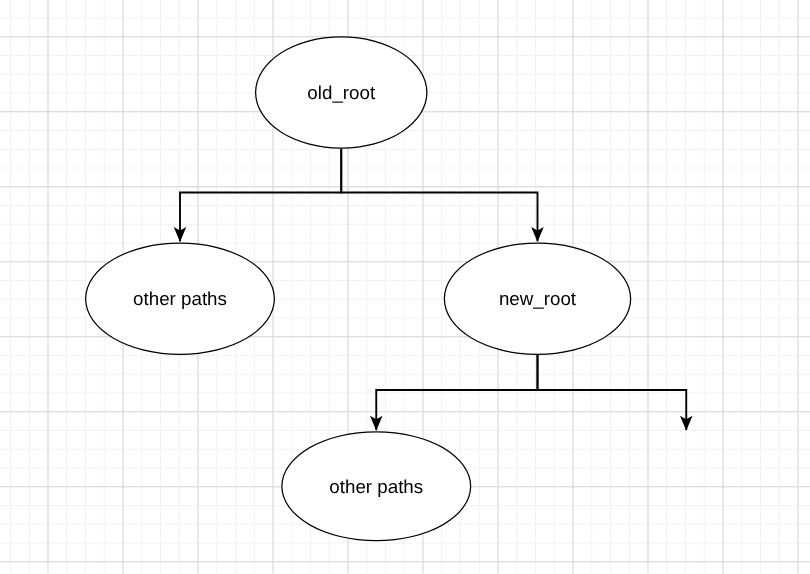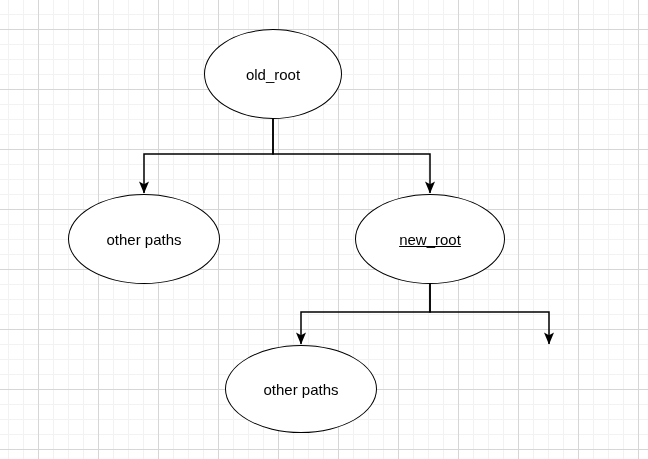--- a/index.html
+++ b/index.html
@@ -77,21 +77,21 @@
   </svg>
 
   <div class="node" style="left:204px; top:29px; width:138px; height:90px;">
     <span class="label">old_root</span>
   </div>
 
   <div class="node" style="left:68px; top:194px; width:152px; height:90px;">
     <span class="label">other paths</span>
   </div>
 
-  <div class="node" style="left:355px; top:194px; width:150px; height:90px;text-decoration:underline;">
+  <div class="node" style="left:355px; top:194px; width:150px; height:90px;">
     <span class="label">new_root</span>
   </div>
 
   <div class="node" style="left:225px; top:345px; width:152px; height:88px;">
     <span class="label">other paths</span>
   </div>
 
 
 </div>
 

